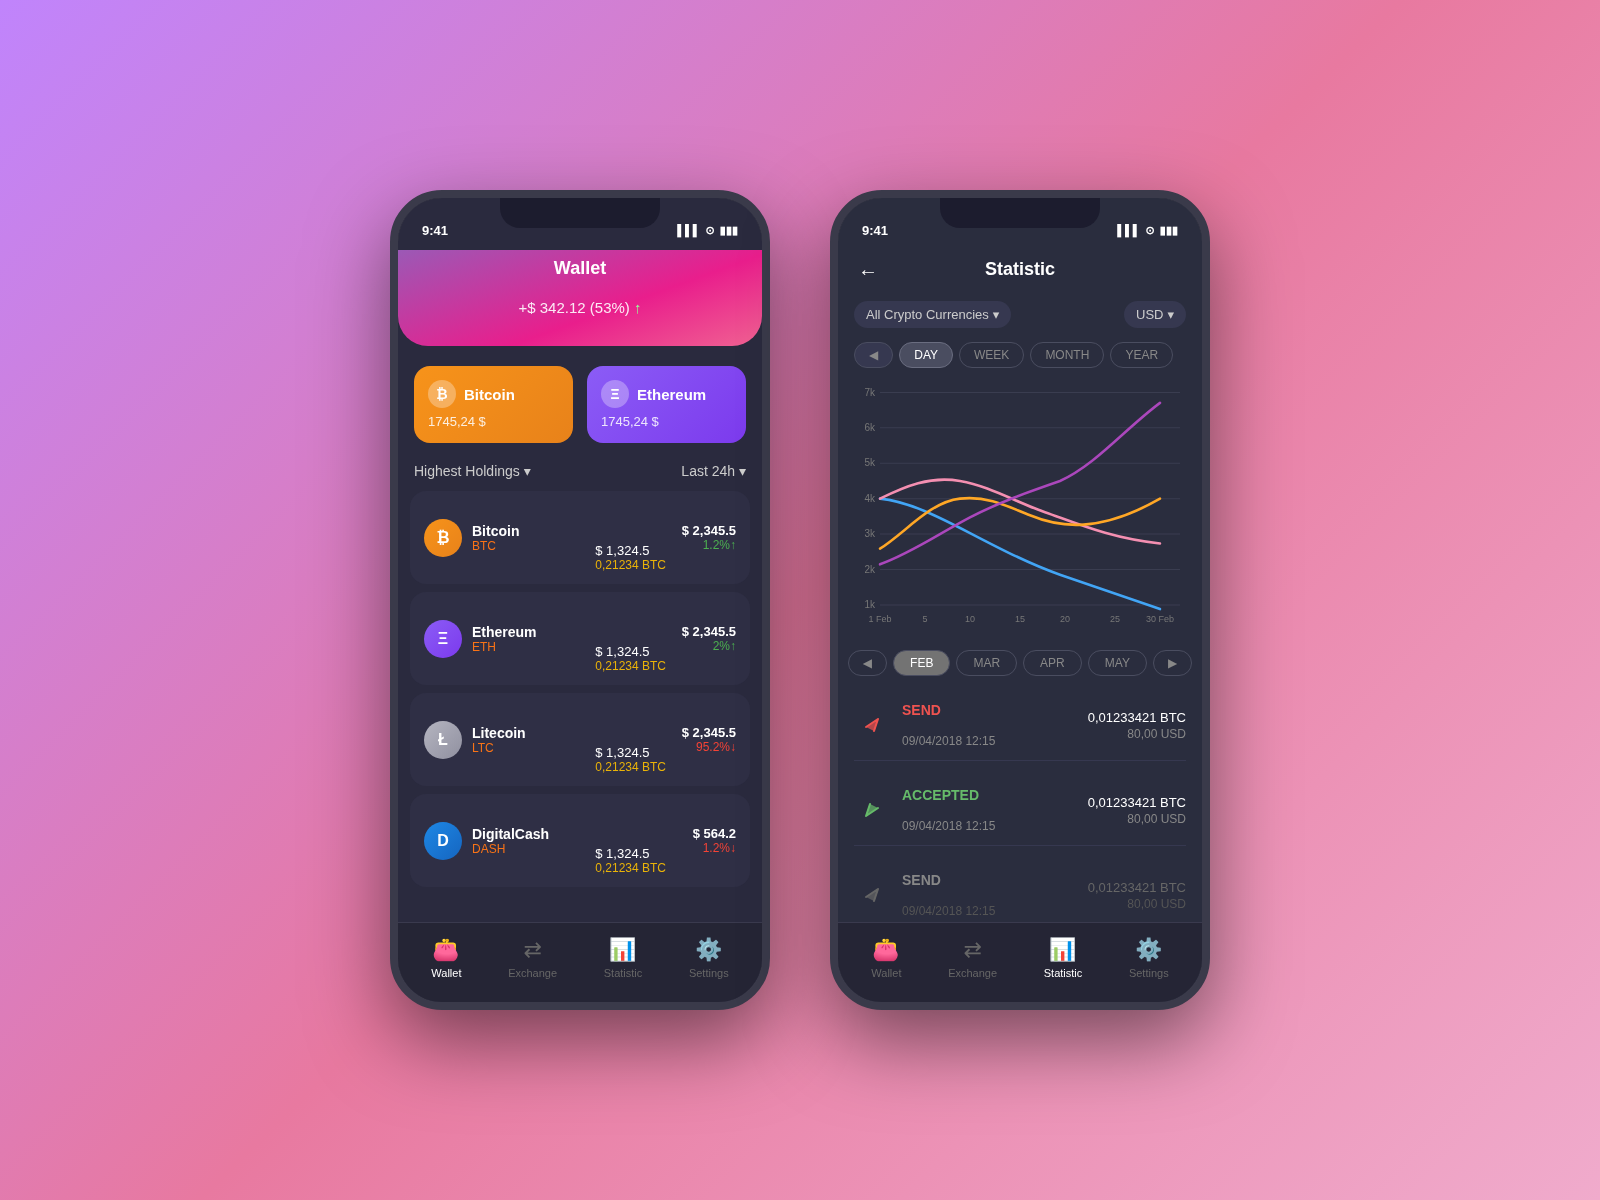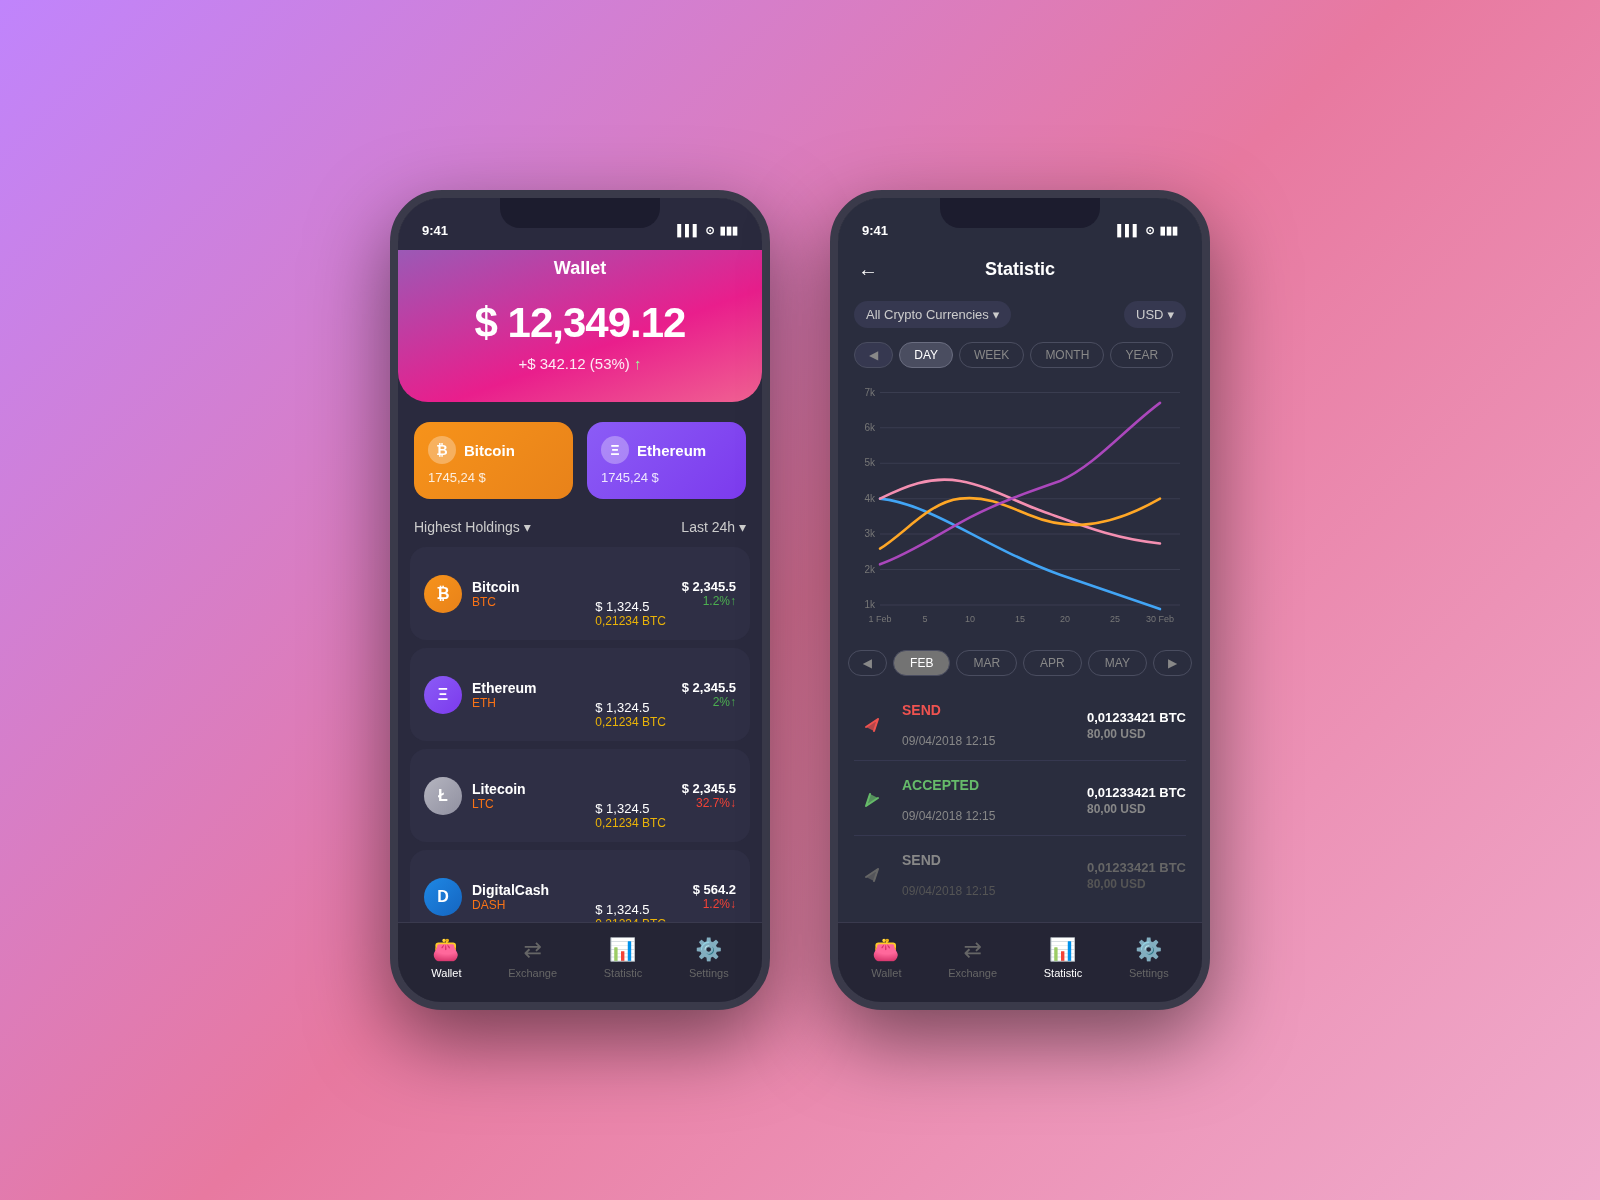--- a/index.html
+++ b/index.html
@@ -330,21 +330,21 @@
     .month-tab.active {
       background: #737373;
       color: white;
     }
 
     
     .tx-list {
       padding: 8px 16px;
       display: flex;
       flex-direction: column;
-      gap: 4px;
+      gap: 14px;
     }
 
     .tx-item {
       display: flex;
       align-items: center;
       gap: 12px;
       padding: 12px 0;
       border-bottom: 1px solid #363850;
     }
 
@@ -360,21 +360,21 @@
       flex-shrink: 0;
     }
 
     .tx-info { flex: 1; }
     .tx-type { font-size: 14px; font-weight: 700; }
     .tx-type.send { color: #ef5350; }
     .tx-type.accepted { color: #66bb6a; }
     .tx-type.send-inactive { color: #888; }
     .tx-date { color: #888; font-size: 12px; margin-top: 16px; }
 
-    .tx-amount { text-align: left; font-weight: bold; }
+    .tx-amount { text-align: right; }
     .tx-crypto { color: white; font-size: 13px; }
     .tx-usd { color: #888; font-size: 12px; margin-top: 2px; }
 
     .tx-item.inactive .tx-crypto,
     .tx-item.inactive .tx-date { color: #666; }
   </style>
 </head>
 <body>
 
 <div class="phone phone-wallet">
@@ -384,21 +384,20 @@
       <span class="status-time">9:41</span>
       <div class="status-icons">
         <span>▌▌▌</span>
         <span>⊙</span>
         <span>▮▮▮</span>
       </div>
     </div>
 
     <div class="wallet-header">
       <div class="wallet-title">Wallet</div>
-      <div class="wallet-amount">$ 12,349.12</div>
       <div class="wallet-change">
         <span>+$ 342.12 (53%)</span>
         <span class="arrow-up">↑</span>
       </div>
     </div>
 
     <div class="crypto-cards">
       <div class="crypto-card bitcoin">
         <div class="crypto-card-header">
           <div class="crypto-icon">₿</div>
@@ -465,21 +464,21 @@
         <div class="coin-info">
           <div class="coin-name">Litecoin</div>
           <div class="coin-abbr">LTC</div>
         </div>
         <div class="coin-price">
           <div class="coin-price-main">$ 1,324.5</div>
           <div class="coin-price-sub">0,21234 BTC</div>
         </div>
         <div class="coin-change">
           <div class="coin-change-main">$ 2,345.5</div>
-          <div class="coin-change-pct down">32.7%↓</div>
+          <div class="coin-change-pct down">95.2%↓</div>
         </div>
       </div>
 
       <div class="coin-item">
         <div class="coin-logo dash">D</div>
         <div class="coin-info">
           <div class="coin-name">DigitalCash</div>
           <div class="coin-abbr">DASH</div>
         </div>
         <div class="coin-price">

